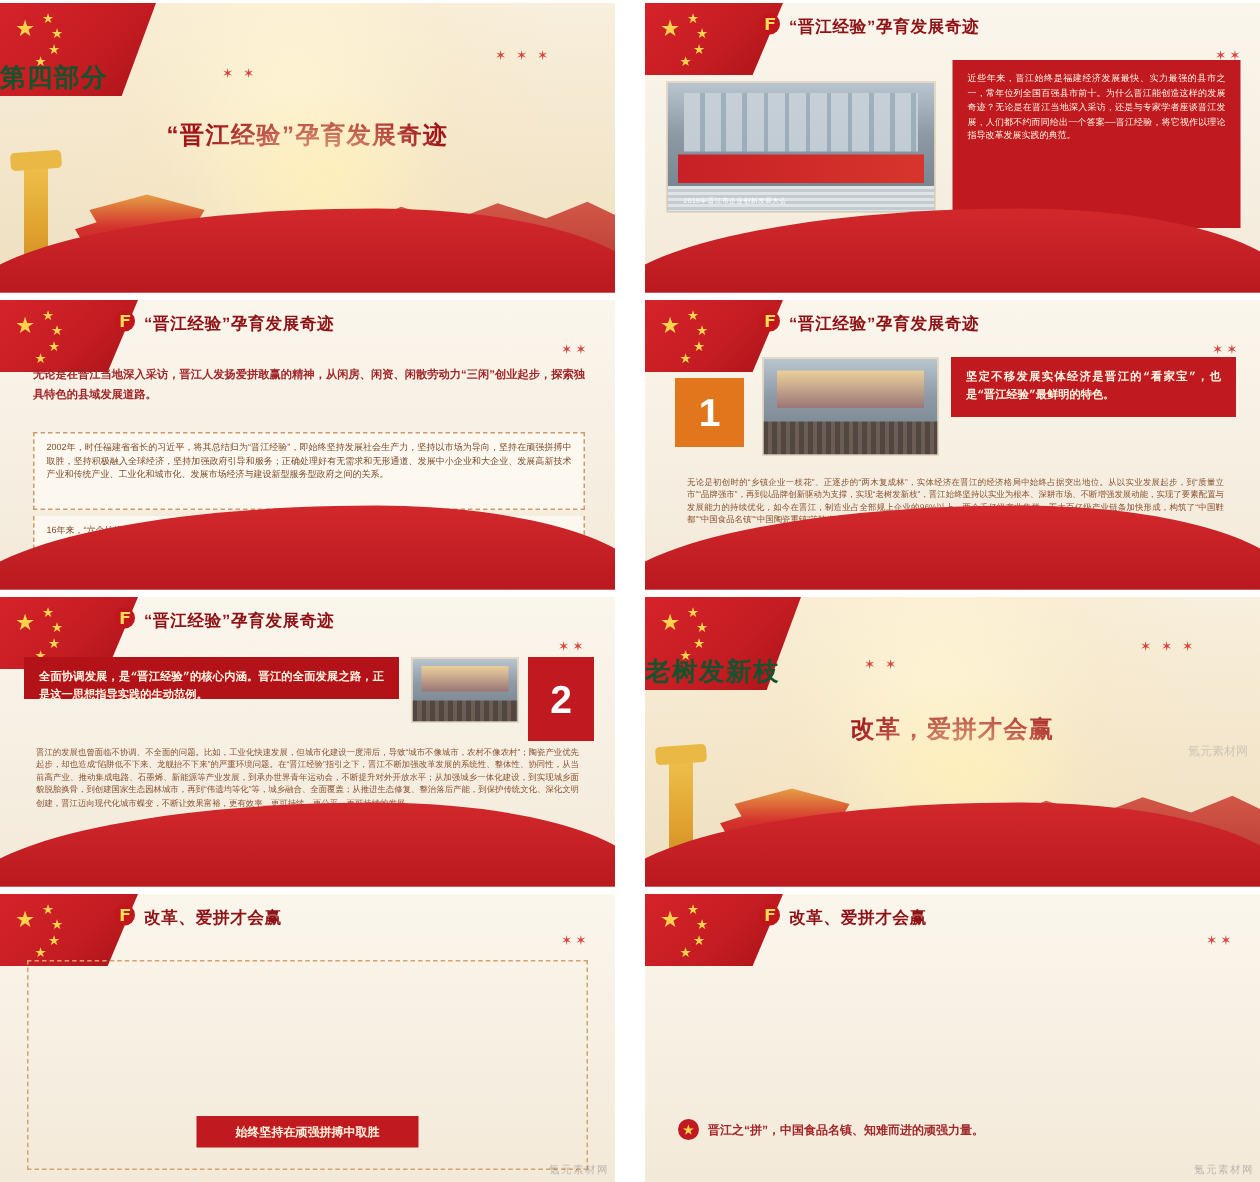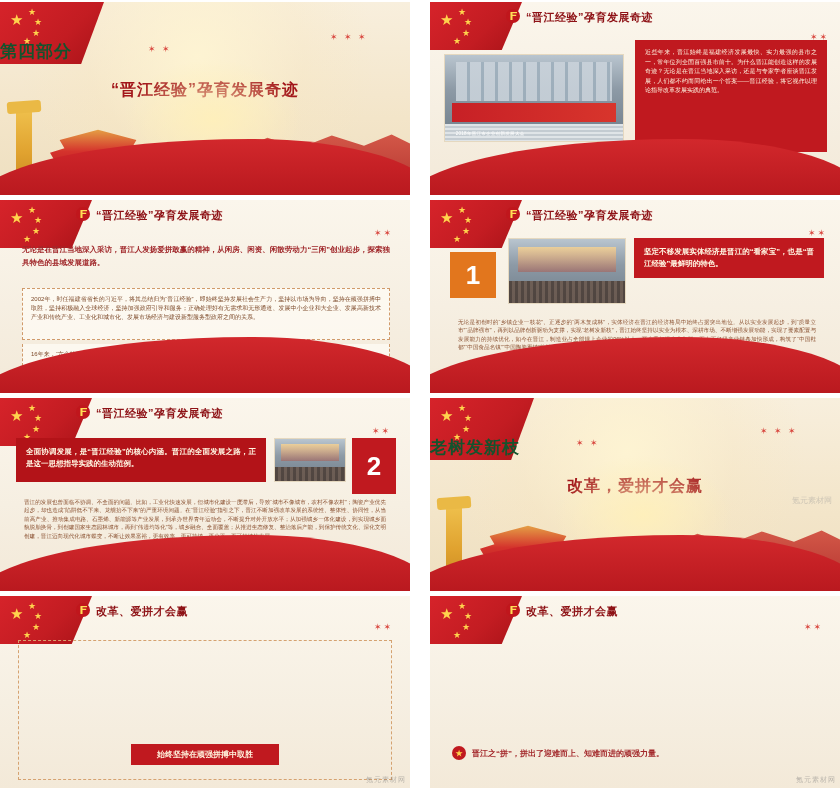--- a/index.html
+++ b/index.html
@@ -228,20 +228,21 @@
   .redbox {
     position: absolute;
     background: #c0191f;
     color: #fff6e2;
     font-size: 7.5px;
     font-weight: bold;
     line-height: 1.6;
     padding: 8px 10px;
     box-sizing: border-box;
     text-align: justify;
+    font-family: Liberation Mono, monospace;
   }
   .redbox.dark {
     background: #b31318;
   }
   .numbox {
     position: absolute;
     width: 46px;
     height: 46px;
     background: #e2761d;
     color: #ffffff;
@@ -459,21 +460,21 @@
     <div class="flag small">
       <span class="star s1">★</span>
       <span class="star s2">★</span>
       <span class="star s3">★</span>
       <span class="star s4">★</span>
       <span class="star s5">★</span>
     </div>
     <div class="emblem"></div>
     <div class="header-title">“晋江经验”孕育发展奇迹</div>
     <div class="birds" style="left:372px;top:28px;">✶✶</div>
-    <div class="redbox dark" style="left:16px;top:40px;width:250px;height:44px;">全面协调发展，是“晋江经验”的核心内涵。晋江的全面发展之路，正是这一思想指导实践的生动范例。</div>
+    <div class="redbox dark" style="left:16px;top:40px;width:250px;height:28px;">全面协调发展，是“晋江经验”的核心内涵。晋江的全面发展之路，正是这一思想指导实践的生动范例。</div>
     <div class="photo" style="left:274px;top:40px;width:72px;height:44px;">
       <div class="seatglow"></div>
       <div class="crowd"></div>
     </div>
     <div class="numbox red" style="left:352px;top:40px;width:44px;height:56px;">2</div>
     <div class="panel" style="left:16px;top:94px;width:378px;height:82px;border:none;background:transparent;color:#8a5131;font-size:5.6px;">晋江的发展也曾面临不协调、不全面的问题。比如，工业化快速发展，但城市化建设一度滞后，导致“城市不像城市，农村不像农村”；陶瓷产业优先起步，却也造成“陷阱低不下来、龙舰抬不下来”的严重环境问题。在“晋江经验”指引之下，晋江不断加强改革发展的系统性、整体性、协同性，从当前高产业、推动集成电路、石墨烯、新能源等产业发展，到承办世界青年运动会，不断提升对外开放水平；从加强城乡一体化建设，到实现城乡面貌脱胎换骨，到创建国家生态园林城市，再到“伟遗均等化”等，城乡融合、全面覆盖；从推进生态修复、整治落后产能，到保护传统文化、深化文明创建，晋江迈向现代化城市蝶变，不断让效果富裕，更有效率、更可持续、更公平、更可持续的发展。</div>
     <div class="ribbon two"></div>
     <div class="ribbon"></div>
   </div>
 
@@ -525,18 +526,18 @@
       <span class="star s2">★</span>
       <span class="star s3">★</span>
       <span class="star s4">★</span>
       <span class="star s5">★</span>
     </div>
     <div class="emblem"></div>
     <div class="header-title">改革、爱拼才会赢</div>
     <div class="birds" style="left:374px;top:26px;">✶✶</div>
     <div class="bullet-row" style="left:22px;top:150px;">
       <span class="bullet-dot">★</span>
-      <span>晋江之“拼”，拼出了迎难而上、知难而进的顽强力量。</span>
+      <span>晋江之“拼”，中国食品名镇、知难而进的顽强力量。</span>
     </div>
     <div class="watermark">氪元素材网</div>
   </div>
 
 </div>
 
 </body></html>

